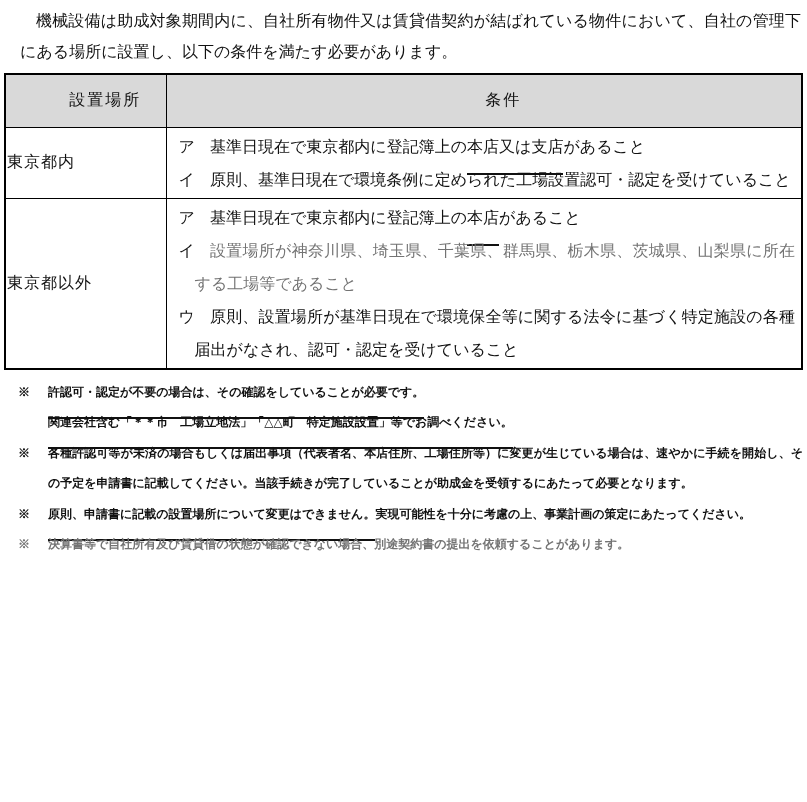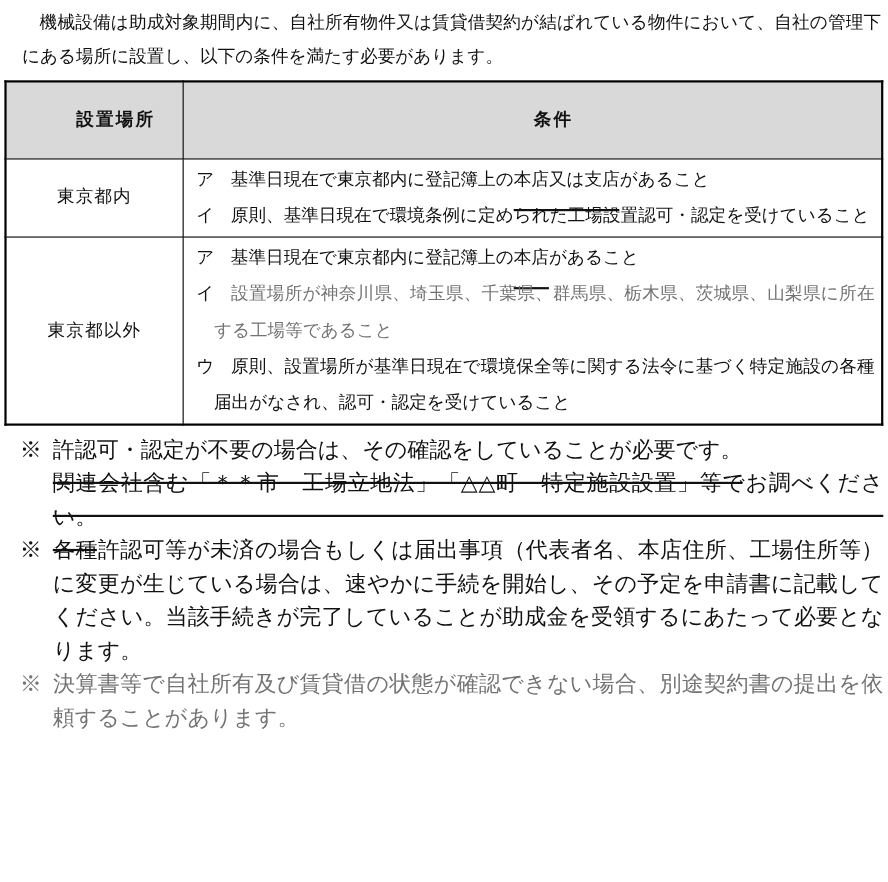--- a/index.html
+++ b/index.html
@@ -24,50 +24,50 @@
     border: 2px solid #000;
     table-layout: fixed;
   }
   table.cond-table th, table.cond-table td {
     border: 1px solid #000;
     font-size: 16px;
   }
   table.cond-table th {
     background: #d9d9d9;
     font-family: "Liberation Sans", "DejaVu Sans", sans-serif;
-    font-weight: bold;
-    height: 70px;
+    font-weight: normal;
+    height: 53px;
     text-align: center;
     letter-spacing: 2px;
     padding-left: 40px;
   }
   th.col-loc, td.loc { width: 161px; }
   td.loc {
-    text-align: center;
     vertical-align: middle;
     letter-spacing: 1px;
   }
   td.cond {
     vertical-align: middle;
     padding: 2px 6px 2px 12px;
     line-height: 33px;
     text-align: justify;
   }
   .citem {
     padding-left: 16px;
     text-indent: -16px;
   }
   .citem .ilabel { margin-right: 15px; }
   .notes { margin: 7px 0 0 14px; }
   .note {
-    font-size: 20px;
+    font-size: 12px;
     line-height: 30.5px;
     padding-left: 30px;
     text-indent: -30px;
     text-align: justify;
+    font-weight: bold;
   }
   .note .marker {
     display: inline-block;
     width: 30px;
     text-indent: 0;
   }
   .u {
     border-bottom: 2px solid currentColor;
     padding-bottom: 18px;
   }
@@ -100,14 +100,15 @@
           <div class="citem"><span class="ilabel">イ</span><span class="red">設置場所が神奈川県、埼玉県、千葉県、群馬県、栃木県、茨城県、山梨県に所在する工場等であること</span></div>
           <div class="citem"><span class="ilabel">ウ</span><span class="">原則、設置場所が基準日現在で環境保全等に関する法令に基づく特定施設の各種届出がなされ、認可・認定を受けていること</span></div>
         </td>
       </tr>
     </tbody>
 </table>
 
 <div class="notes" id="notes">
     <div class="note"><span class="marker">※</span><span class="u ">許認可・認定が不要の場合は、その確認をしていることが必要です。</span><br><span class="u ">関連会社含む「＊＊市　工場立地法」「△△町　特定施設設置」等でお調べください。</span></div>
     <div class="note"><span class="marker">※</span><span class="">各種許認可等が未済の場合もしくは届出事項（代表者名、本店住所、工場住所等）に変更が生じている場合は、速やかに手続を開始し、その予定を申請書に記載してください。当該手続きが完了していることが助成金を受領するにあたって必要となります。</span></div>
+    <div class="note"><span class="marker">※</span><span class="u ">原則、申請書に記載の設置場所について変更はできません。</span><span class="">実現可能性を十分に考慮の上、事業計画の策定にあたってください。</span></div>
     <div class="note red"><span class="marker">※</span><span class="">決算書等で自社所有及び賃貸借の状態が確認できない場合、別途契約書の提出を依頼することがあります。</span></div>
   </div>
 
 </body></html>

